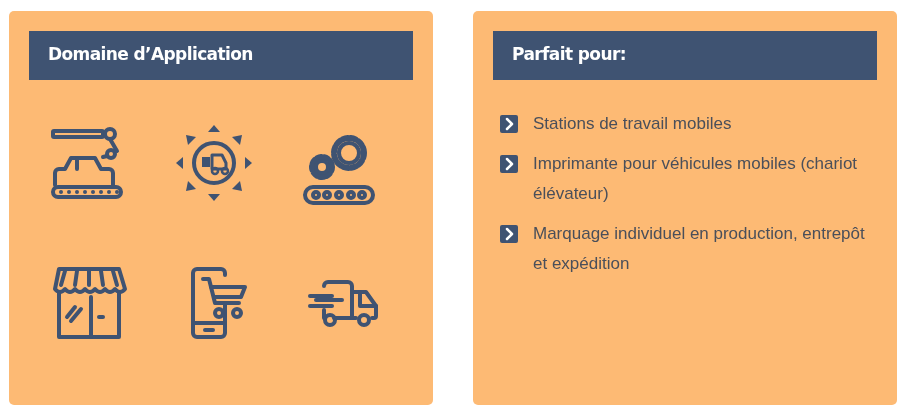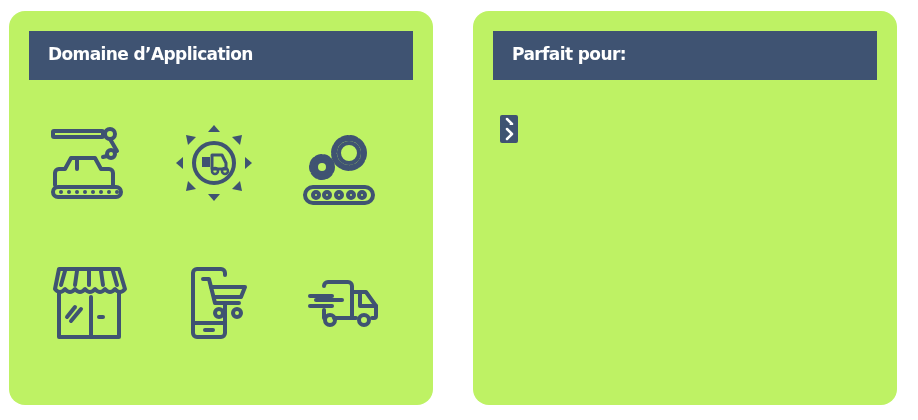--- a/index.html
+++ b/index.html
@@ -1,17 +1,17 @@
 <!DOCTYPE html>
 <html><head>
 <meta charset="utf-8">
 <style>
   html, body { margin:0; padding:0; background:#ffffff; }
   body { width:918px; height:420px; position:relative; overflow:hidden; font-family:"Liberation Sans", sans-serif; }
-  .panel { position:absolute; top:11px; height:394px; background:#bef264; border-radius:16px; }
+  .panel { position:absolute; top:11px; height:394px; background:#fdba74; border-radius:5px; }
   .panel-left { left:9px; width:424px; }
   .panel-right { left:473px; width:424px; }
   .panel-header { position:absolute; top:20px; left:20px; width:384px; height:49px; background:#3f5372; }
   .panel-header span { position:absolute; left:19px; top:13px; color:#ffffff; font-family:"DejaVu Sans", sans-serif; font-weight:bold; font-size:17px; letter-spacing:-0.6px; }
   .icon { position:absolute; width:80px; height:80px; }
   .icon svg { width:80px; height:80px; display:block; }
   .list { position:absolute; left:27px; top:98px; width:380px; margin:0; padding:0; list-style:none; }
   .list li { position:relative; padding-left:33px; color:#4a4f5a; font-size:17px; line-height:30px; margin-bottom:10px; }
   .bullet { position:absolute; left:0; top:6px; width:18px; height:18px; background:#3f5372; border-radius:2px; }
   .bullet svg { display:block; width:18px; height:18px; }
@@ -130,22 +130,32 @@
   <div class="panel-header">
     <span>Parfait pour:</span>
   </div>
   <ul class="list">
     <li>
       <span class="bullet">
           <svg viewBox="0 0 18 18">
             <path d="M7 4 L12 9 L7 14" fill="none" stroke="#fff" stroke-width="2.5" stroke-linecap="round" stroke-linejoin="round"></path>
           </svg>
         </span>
+      <span>Stations de travail mobiles</span>
     </li>
     <li>
       <span class="bullet">
           <svg viewBox="0 0 18 18">
             <path d="M7 4 L12 9 L7 14" fill="none" stroke="#fff" stroke-width="2.5" stroke-linecap="round" stroke-linejoin="round"></path>
           </svg>
         </span>
+      <span>Imprimante pour véhicules mobiles (chariot élévateur)</span>
+    </li>
+    <li>
+      <span class="bullet">
+          <svg viewBox="0 0 18 18">
+            <path d="M7 4 L12 9 L7 14" fill="none" stroke="#fff" stroke-width="2.5" stroke-linecap="round" stroke-linejoin="round"></path>
+          </svg>
+        </span>
+      <span>Marquage individuel en production, entrepôt et expédition</span>
     </li>
   </ul>
 </div>
 
 </body></html>

